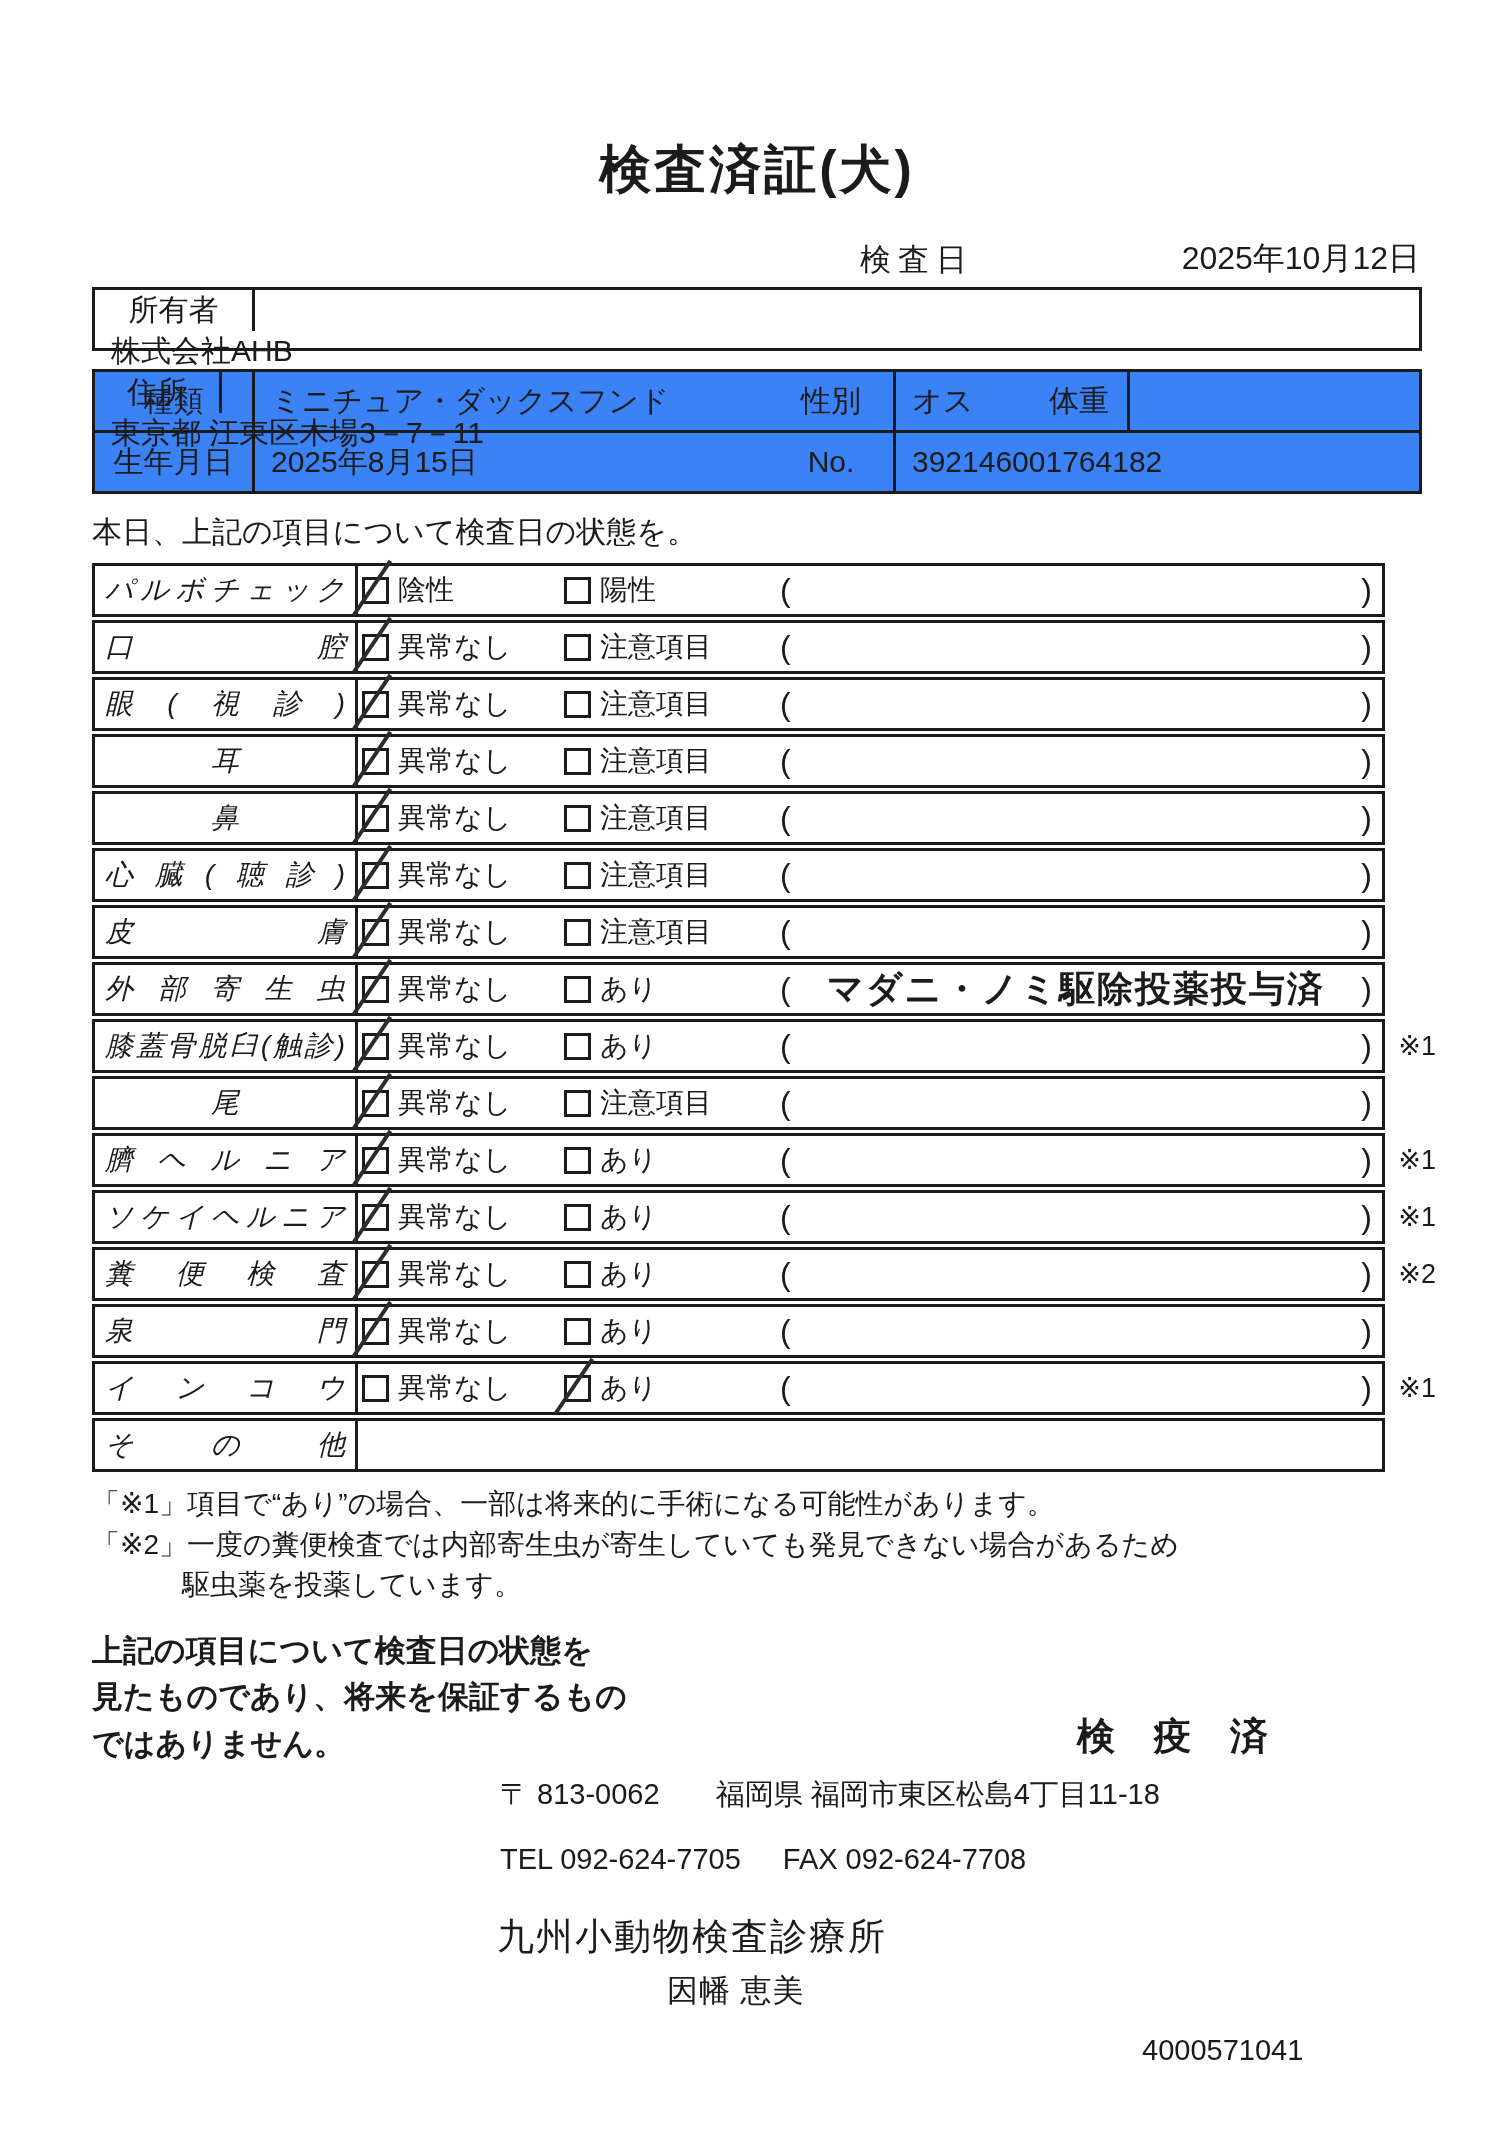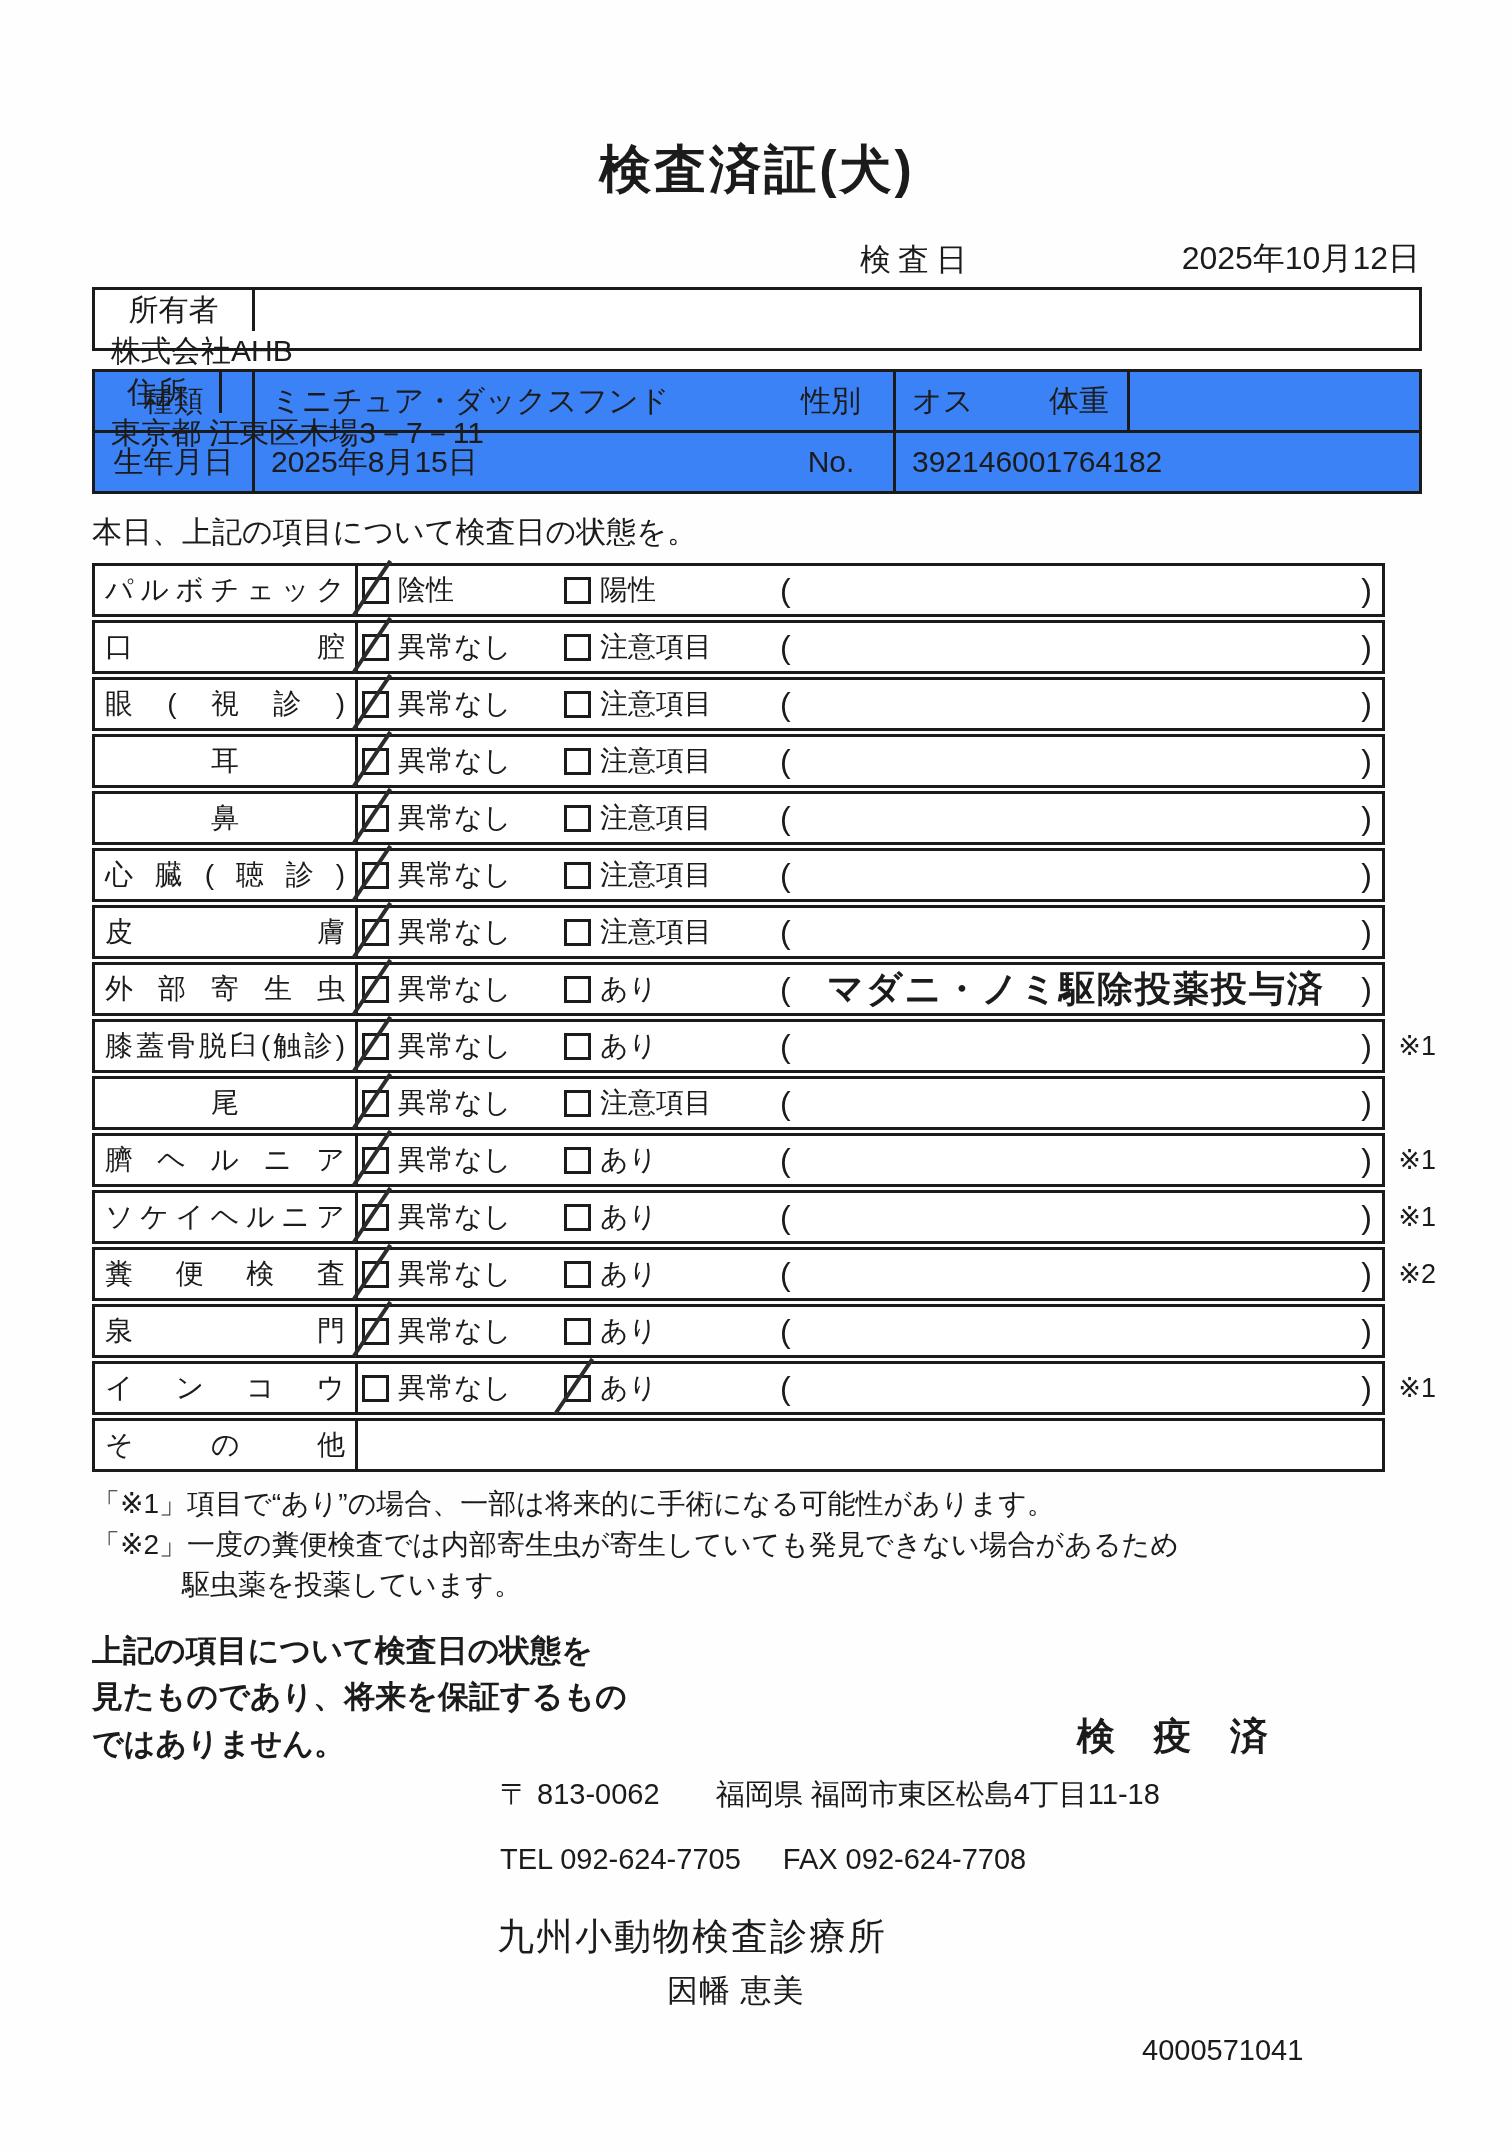--- a/index.html
+++ b/index.html
@@ -28,21 +28,21 @@
   .w127 { width:127px; flex:none; } .w135 { width:135px; flex:none; }
   .w99  { width:99px;  flex:none; } .grow { flex:1; }
   .wval { flex:1; display:flex; align-items:center; justify-content:flex-end; padding-right:26px; }
   .wunit { font-size:26px; margin-left:20px; }
 
   .intro { margin-top:18px; font-size:30px; }
 
   .clist { margin-top:10px; width:1293px; position:relative; }
   .crow { position:relative; display:flex; align-items:stretch; border:3px solid #1b1b1b; height:48px; margin-bottom:3px; background:#fff; }
   .cname { width:240px; flex:none; padding:0 10px; border-right:3px solid #1b1b1b; display:flex; align-items:center; font-size:28px; }
-  .nm { width:100%; text-align:justify; text-align-last:justify; }
+  .nm { width:100%; text-align:justify; text-align-last:justify;font-style:italic; }
   .nm.center { text-align:center; text-align-last:center; }
   .cbody { flex:1; display:flex; align-items:center; font-size:28px; }
   .crow.empty .cbody { visibility:hidden; }
   .grp { display:flex; align-items:center; flex:none; }
   .g1 { width:206px; padding-left:4px; box-sizing:border-box; }
   .g2 { width:216px; }
   .cb { width:21px; height:21px; border:3px solid #1b1b1b; margin-right:9px; position:relative; flex:none; }
   .cb.checked::after {
     content:''; position:absolute; left:5px; top:-25px;
     width:3.5px; height:66px; background:#2b2b2b; transform:rotate(34deg);

